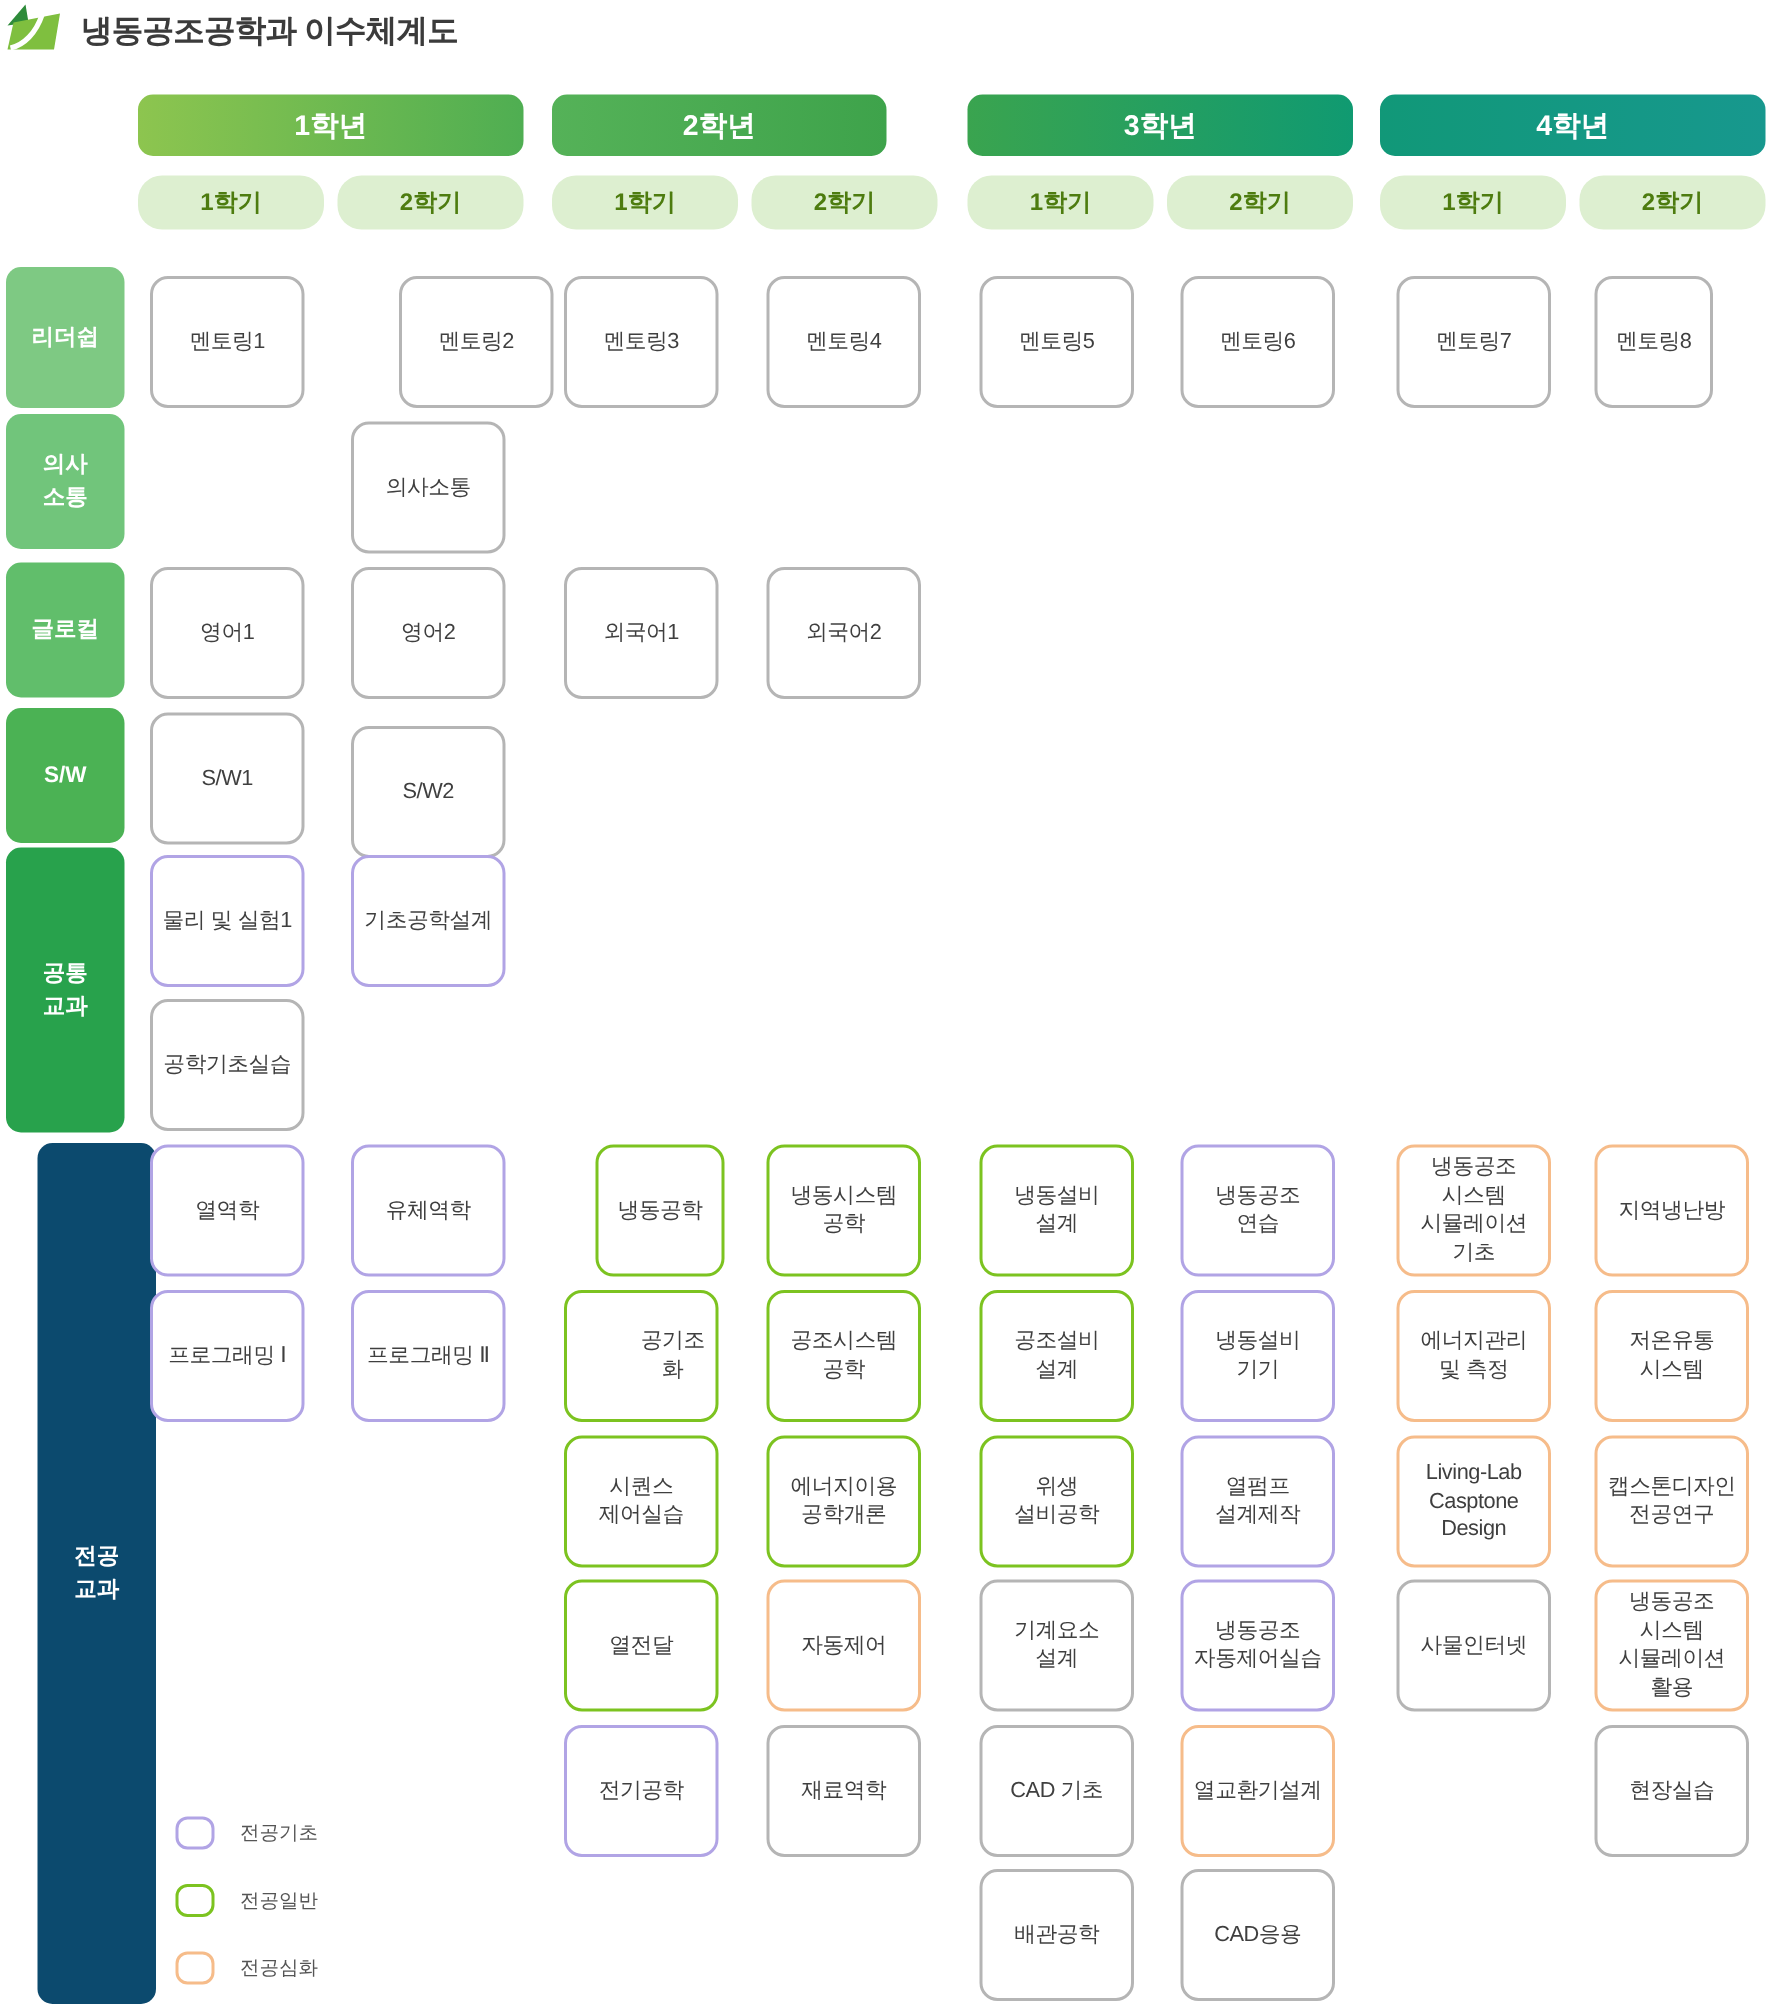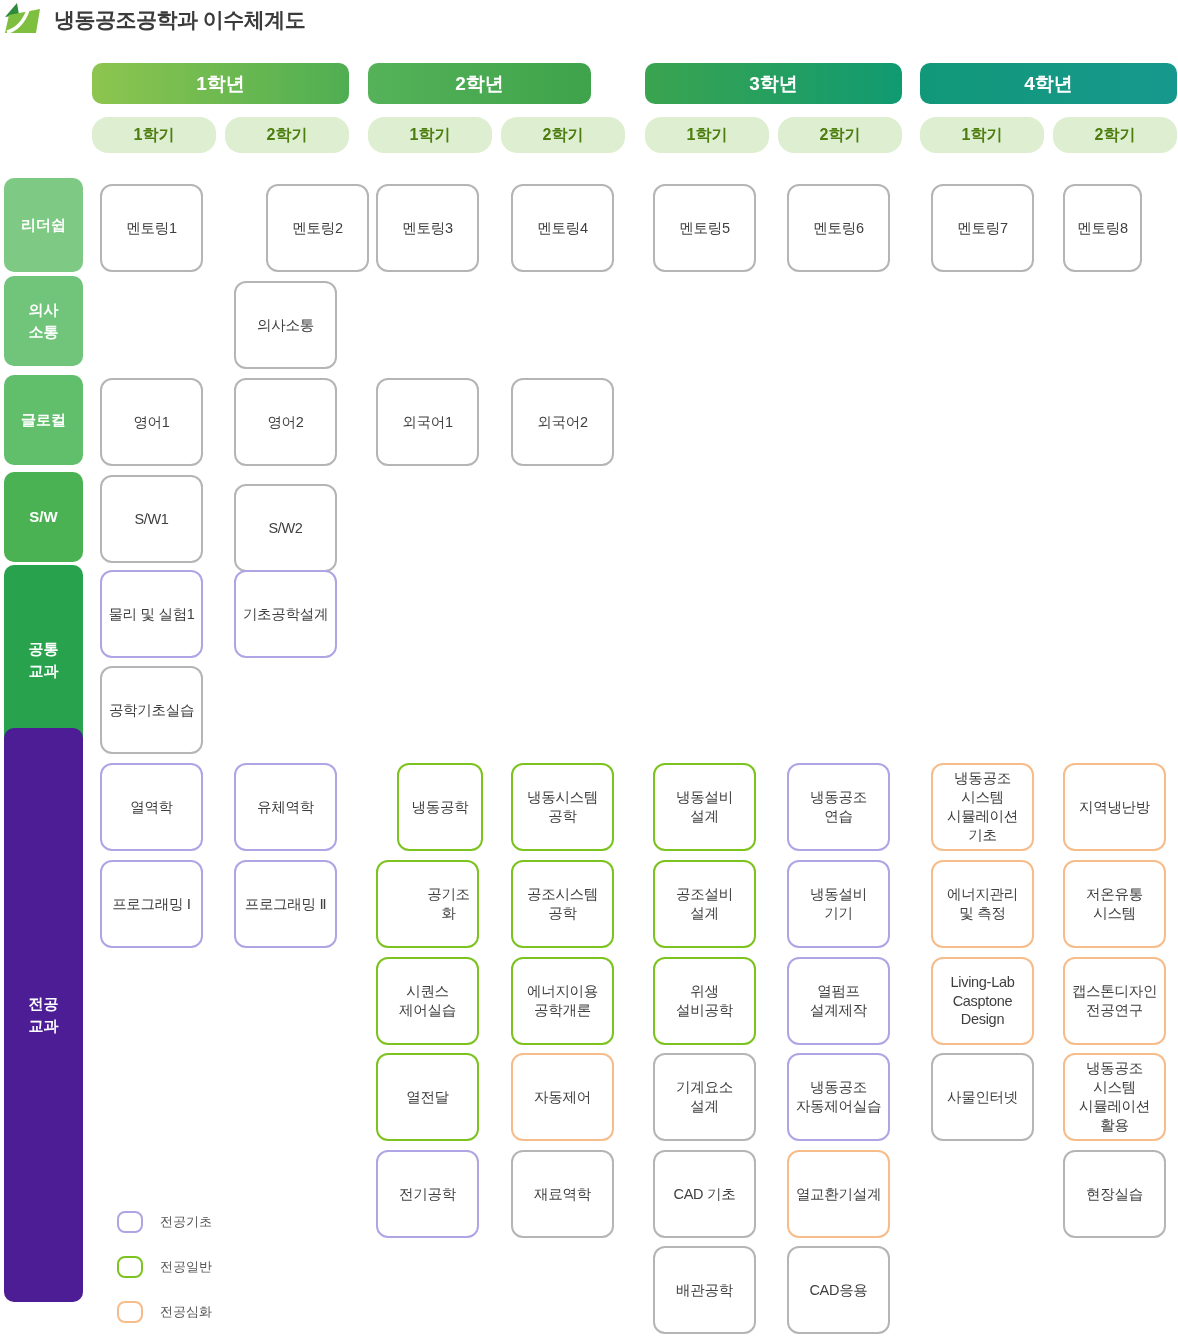--- a/index.html
+++ b/index.html
@@ -53,21 +53,21 @@
       <div class="sem-header" style="left: 1053px; width: 124px;">2학기</div>
     </div>
   <div id="sidebar-layer">
       <div class="side-item" style="top: 178px; height: 94px; background: rgb(126, 201, 131);">리더쉽</div>
       <div class="side-item" style="top: 276px; height: 90px; background: rgb(113, 197, 123);">의사
 소통</div>
       <div class="side-item" style="top: 375px; height: 90px; background: rgb(97, 190, 107);">글로컬</div>
       <div class="side-item" style="top: 472px; height: 90px; background: rgb(75, 178, 84);">S/W</div>
       <div class="side-item" style="top: 565px; height: 190px; background: rgb(40, 162, 76);">공통
 교과</div>
-      <div class="side-item" style="top: 728px; height: 574px; background: #4c1d95;">전공
+      <div class="side-item" style="top: 762px; height: 574px; background: #0c4a6e; margin-left: 21px;">전공
 교과</div>
     </div>
   <div id="grid-layer">
       <div class="course default" style="left: 100px; top: 184px; width: 103px; height: 88px;">멘토링1</div>
       <div class="course default" style="left: 234px; top: 184px; width: 103px; height: 88px; margin-left: 32px;">멘토링2</div>
       <div class="course default" style="left: 376px; top: 184px; width: 103px; height: 88px;">멘토링3</div>
       <div class="course default" style="left: 511px; top: 184px; width: 103px; height: 88px;">멘토링4</div>
       <div class="course default" style="left: 653px; top: 184px; width: 103px; height: 88px;">멘토링5</div>
       <div class="course default" style="left: 787px; top: 184px; width: 103px; height: 88px;">멘토링6</div>
       <div class="course default" style="left: 931px; top: 184px; width: 103px; height: 88px;">멘토링7</div>

